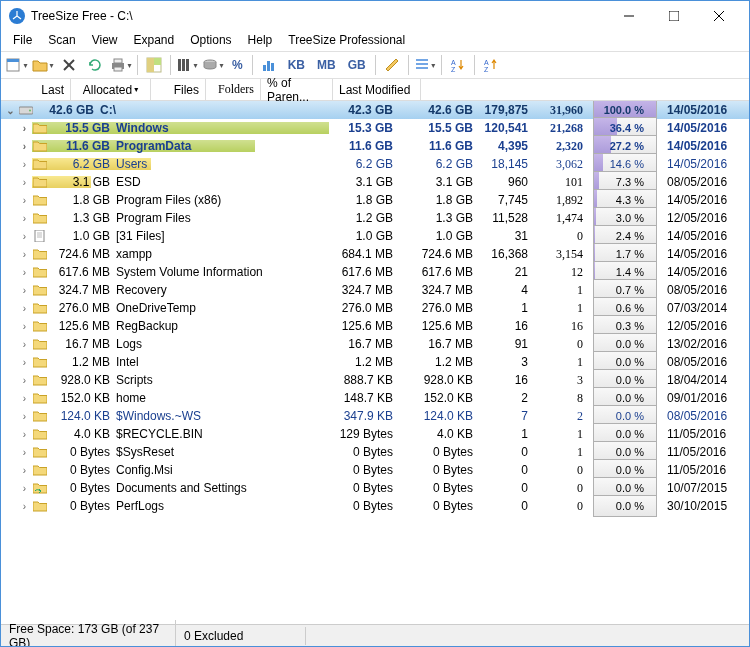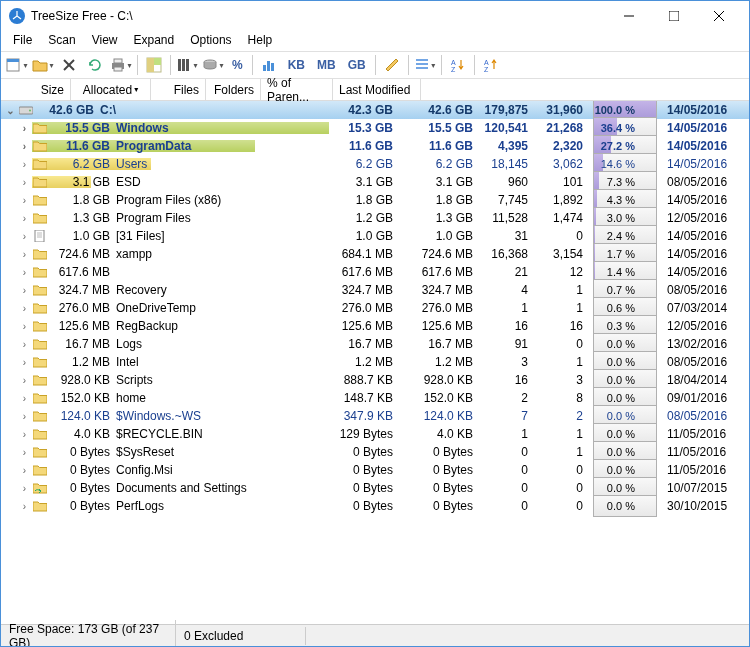--- a/index.html
+++ b/index.html
@@ -17,37 +17,37 @@
 .toolbar .btn { width: 24px; height: 24px; display: flex; align-items: center; justify-content: center; cursor: pointer; border: 1px solid transparent; }
 .toolbar .sep { width: 1px; height: 20px; background: #ccc; margin: 0 2px; }
 .toolbar .txtbtn { padding: 2px 4px; font-weight: bold; color: #3a5fa3; cursor: pointer; height: 24px; display: flex; align-items: center; border: 1px solid transparent; font-size: 12px; }
 .toolbar .dd { font-size: 8px; margin-left: 1px; color: #555; }
 .header { height: 22px; border-bottom: 1px solid #dcdcdc; display: flex; background: #fff; font-size: 12px; }
 .header > div { border-right: 1px solid #dcdcdc; padding: 3px 6px; display: flex; align-items: center; position: relative; cursor: pointer; }
 .c-name { flex: 1; min-width: 190px; }
 .c-size { width: 70px; justify-content: flex-end; }
 .c-alloc { width: 80px; justify-content: center; }
 .c-files { width: 55px; justify-content: flex-end; }
-.c-folders { width: 55px; justify-content: flex-end; }
+.c-folders { width: 55px; justify-content: flex-end; font-family: Liberation Serif, serif; }
 .c-pct { width: 72px; justify-content: flex-end; padding-right: 10px; }
 .c-mod { width: 88px; }
 .sort-arrow { font-size: 8px; margin-left: 2px; }
 .grid { flex: 1; overflow: auto; }
 .row { height: 18px; display: flex; align-items: center; font-size: 12px; }
 .row.root { background: linear-gradient(#d2e8f8, #a5d0f0); font-weight: bold; color: #14396a; }
 .row .c-name { display: flex; align-items: center; padding-left: 4px; }
 .row .exp { width: 11px; height: 11px; display: flex; align-items: center; justify-content: center; color: #666; font-size: 10px; cursor: pointer; margin-right: 2px; }
 .row .indent { display: inline-block; }
 .row .ficon { width: 16px; height: 14px; margin-right: 2px; display: flex; align-items: center; justify-content: center; }
 .row .ficon svg { width: 14px; height: 12px; }
 .row .szlbl { display: inline-block; text-align: right; margin-right: 6px; }
 .row .nm { }
 .row .c-size, .row .c-alloc, .row .c-files, .row .c-folders { text-align: right; padding-right: 6px; }
 .row .c-pct { padding: 0 4px; }
-.pctbox { height: 22px; border: 1px solid #b0b0b0; background: linear-gradient(#f8f8f8, #e8e8e8); position: relative; width: 100%; display: flex; align-items: center; justify-content: flex-end; padding-right: 21px; font-size: 11px; }
+.pctbox { height: 22px; border: 1px solid #b0b0b0; background: linear-gradient(#f8f8f8, #e8e8e8); position: relative; width: 100%; display: flex; align-items: center; justify-content: flex-end; padding-right: 12px; font-size: 11px; }
 .pctbox .fill { position: absolute; left: 0; top: 0; bottom: 0; background: linear-gradient(#c5b5e8, #a898d8); }
 .pctbox .val { position: relative; z-index: 1; }
 .row .c-mod { padding-left: 6px; }
 .row.blue { color: #1a3f8f; }
 .bold { font-weight: bold; }
 .sizebar { position: absolute; top: 1px; bottom: 1px; left: 0; }
 .sb-green { background: linear-gradient(#d0e090, #b8d060); }
 .sb-yellow { background: linear-gradient(#f8e890, #e8d060); }
 .namecell { position: relative; display: flex; align-items: center; height: 100%; flex: 1; }
 .namecell .content { position: relative; z-index: 1; display: flex; align-items: center; width: 100%; }
@@ -84,20 +84,21 @@
   </div>
 </div>
 
 <div class="menubar">
   <span>File</span>
   <span>Scan</span>
   <span>View</span>
   <span>Expand</span>
   <span>Options</span>
   <span>Help</span>
+  <span>TreeSize Professional</span>
 </div>
 
 <div class="toolbar">
   <div class="btn">
       <svg width="16" height="16">
         <rect x="1" y="2" width="12" height="12" fill="#fff" stroke="#888"></rect>
         <rect x="1" y="2" width="12" height="3" fill="#4a90d9"></rect>
       </svg>
       <span class="dd">▾</span>
     </div>
@@ -191,21 +192,21 @@
       <svg width="16" height="16">
         <text x="1" y="8" font-size="7" fill="#36c">A</text>
         <text x="1" y="15" font-size="7" fill="#36c">Z</text>
         <path d="M11 12 v-9 M9 6 l2 -3 l2 3" stroke="#d80" fill="none" stroke-width="1.2"></path>
       </svg>
     </div>
 </div>
 
 <div class="header">
   <div class="c-size">
-      <span>Size</span>
+      <span>Last</span>
     </div>
   <div class="c-alloc">
       <span>Allocated</span>
       <span class="sort-arrow">▾</span>
     </div>
   <div class="c-files">
       <span>Files</span>
     </div>
   <div class="c-folders">
       <span>Folders</span>
@@ -483,20 +484,21 @@
         <span class="indent" style="width:14px"></span>
         <span class="exp">›</span>
         <div class="namecell">
           <div class="content">
             <span class="ficon">
               <svg viewBox="0 0 14 12">
                 <path d="M0 2 h5 l1.5 1.5 H14 V11 H0 z" fill="#f4d87a" stroke="#c9a227"></path>
               </svg>
             </span>
             <span class="szlbl" style="width:60px">617.6 MB</span>
+            <span class="nm">System Volume Information</span>
           </div>
         </div>
       </div>
       <div class="c-size">617.6 MB</div>
       <div class="c-alloc">617.6 MB</div>
       <div class="c-files">21</div>
       <div class="c-folders">12</div>
       <div class="c-pct">
         <div class="pctbox">
           <div class="fill" style="width:1.4%"></div>

